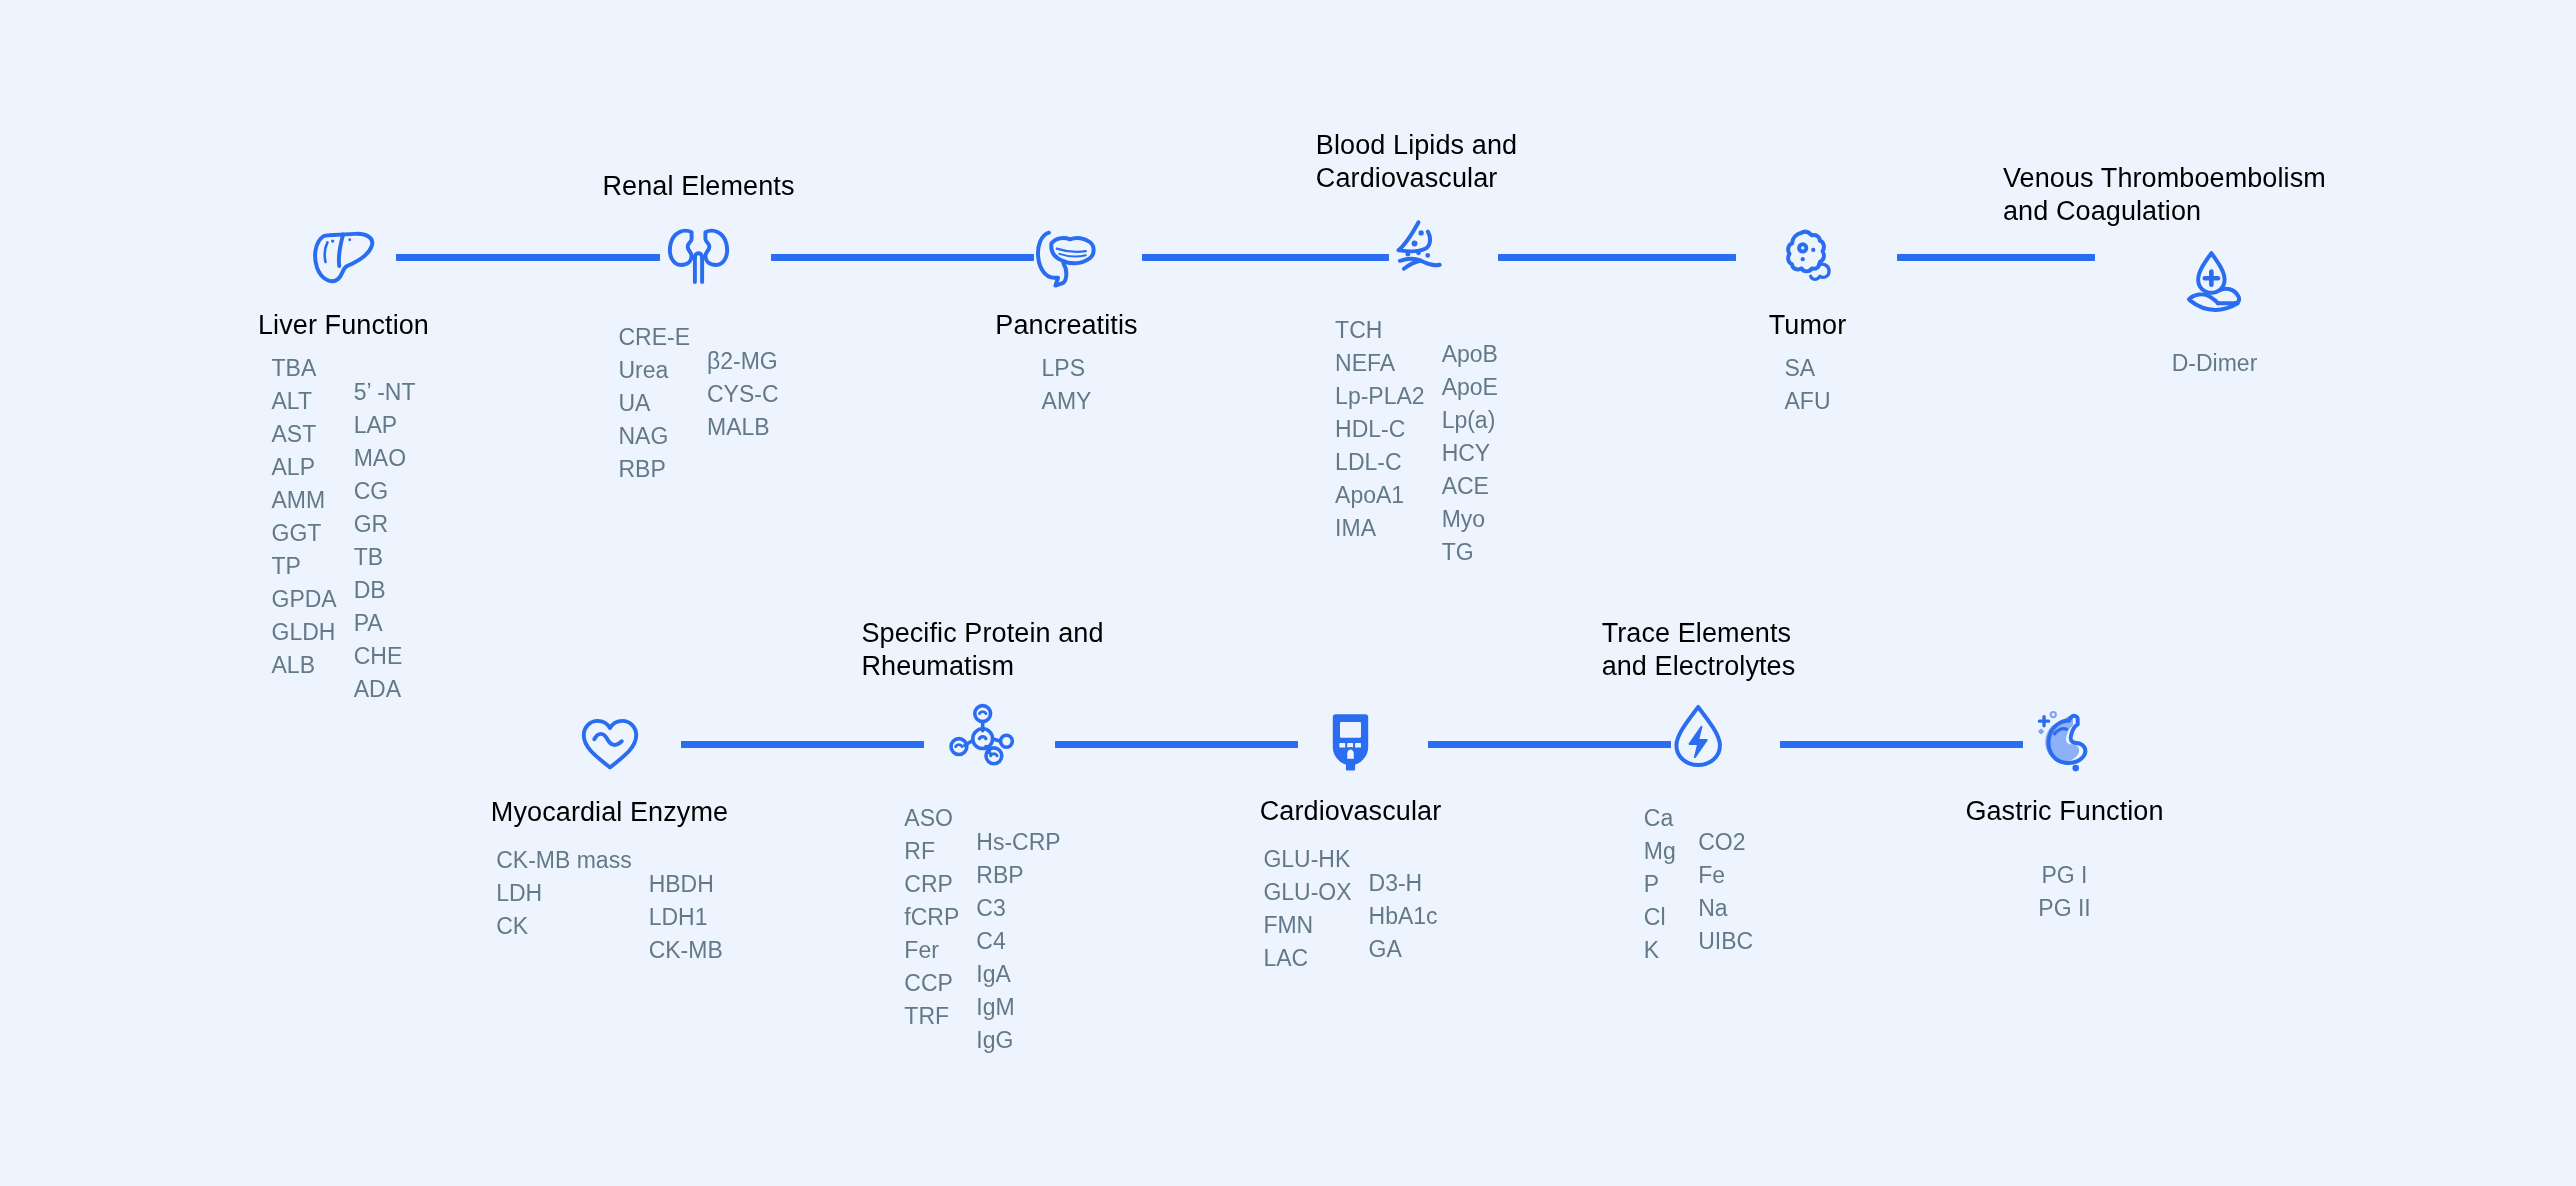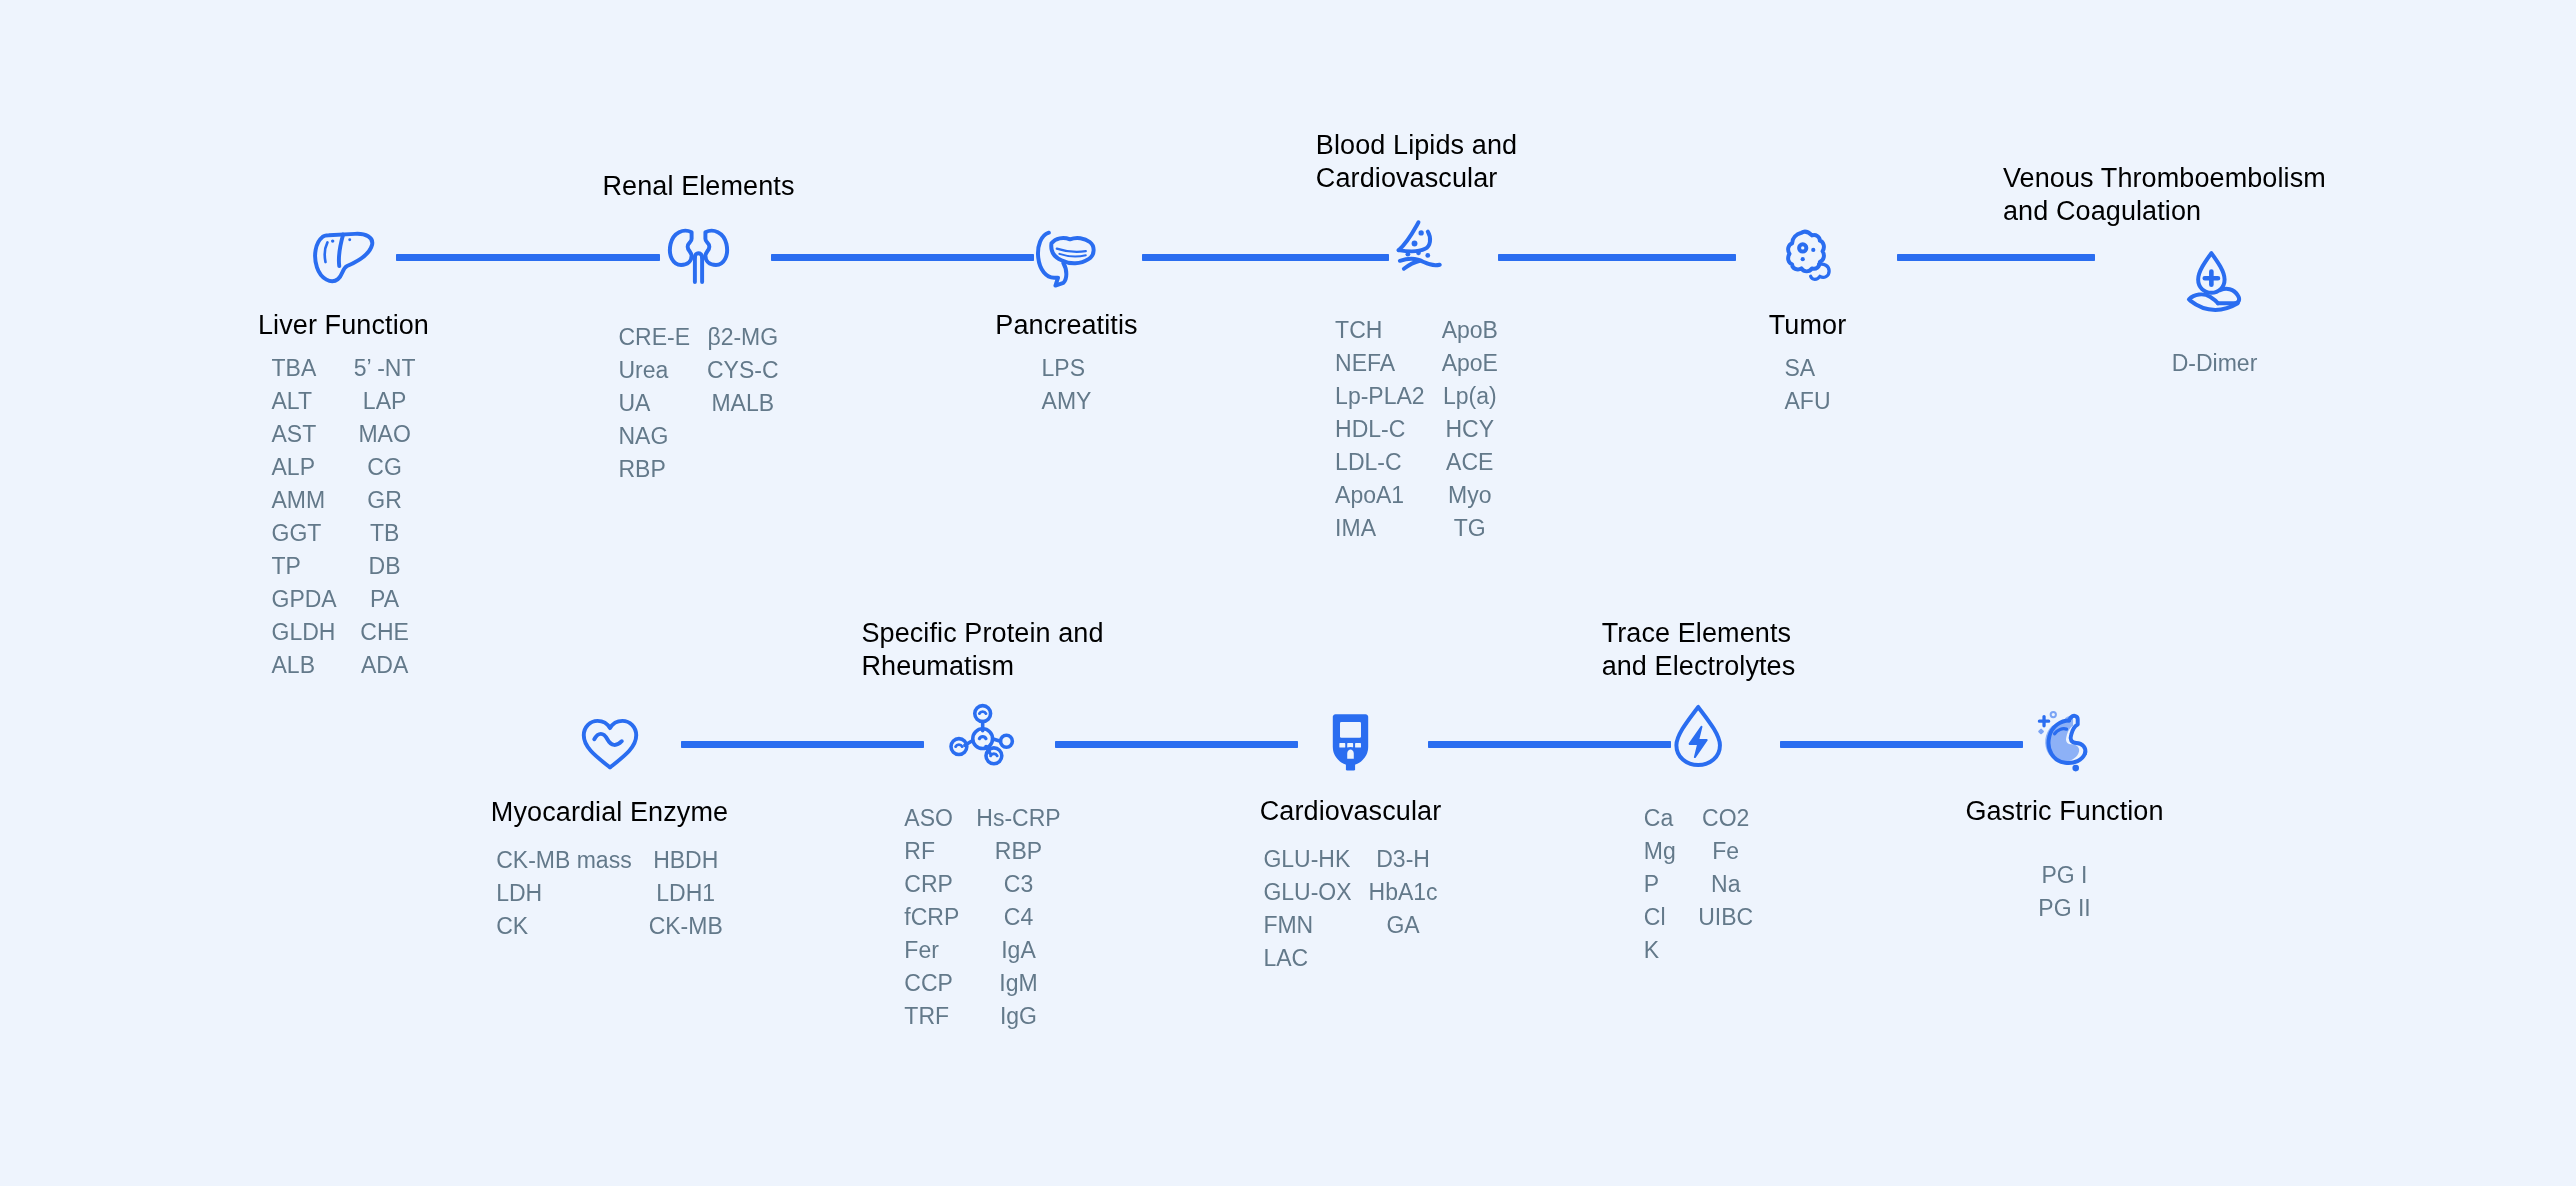--- a/index.html
+++ b/index.html
@@ -63,21 +63,21 @@
     display: flex;
     flex-direction: row;
     justify-content: center;
     gap: 17px;
   }
   .node .col {
     display: flex;
     flex-direction: column;
   }
   .node .col.left  { align-items: flex-start; text-align: right; }
-  .node .col.right { align-items: center; text-align: left; }
+  .node .col.right { align-items: flex-start; text-align: left; margin-top: 24px; }
 
   .node .item {
     font-size: 23px;
     line-height: 33px;
     color: #63798a;
     white-space: nowrap;
   }
 
   
   .node.title-top    { }

